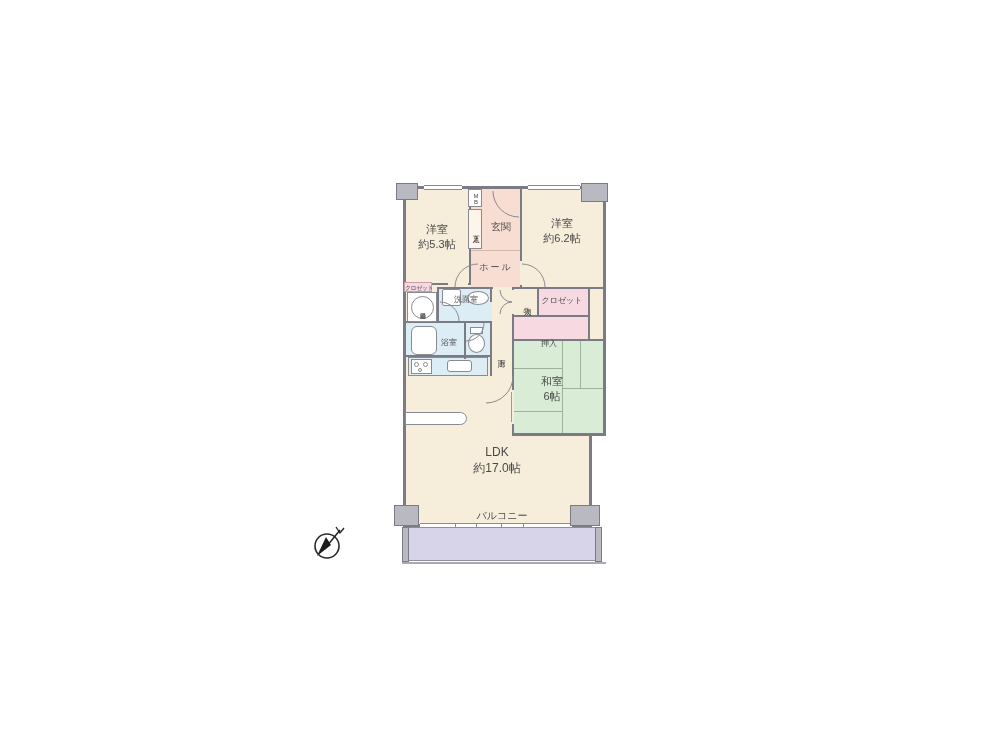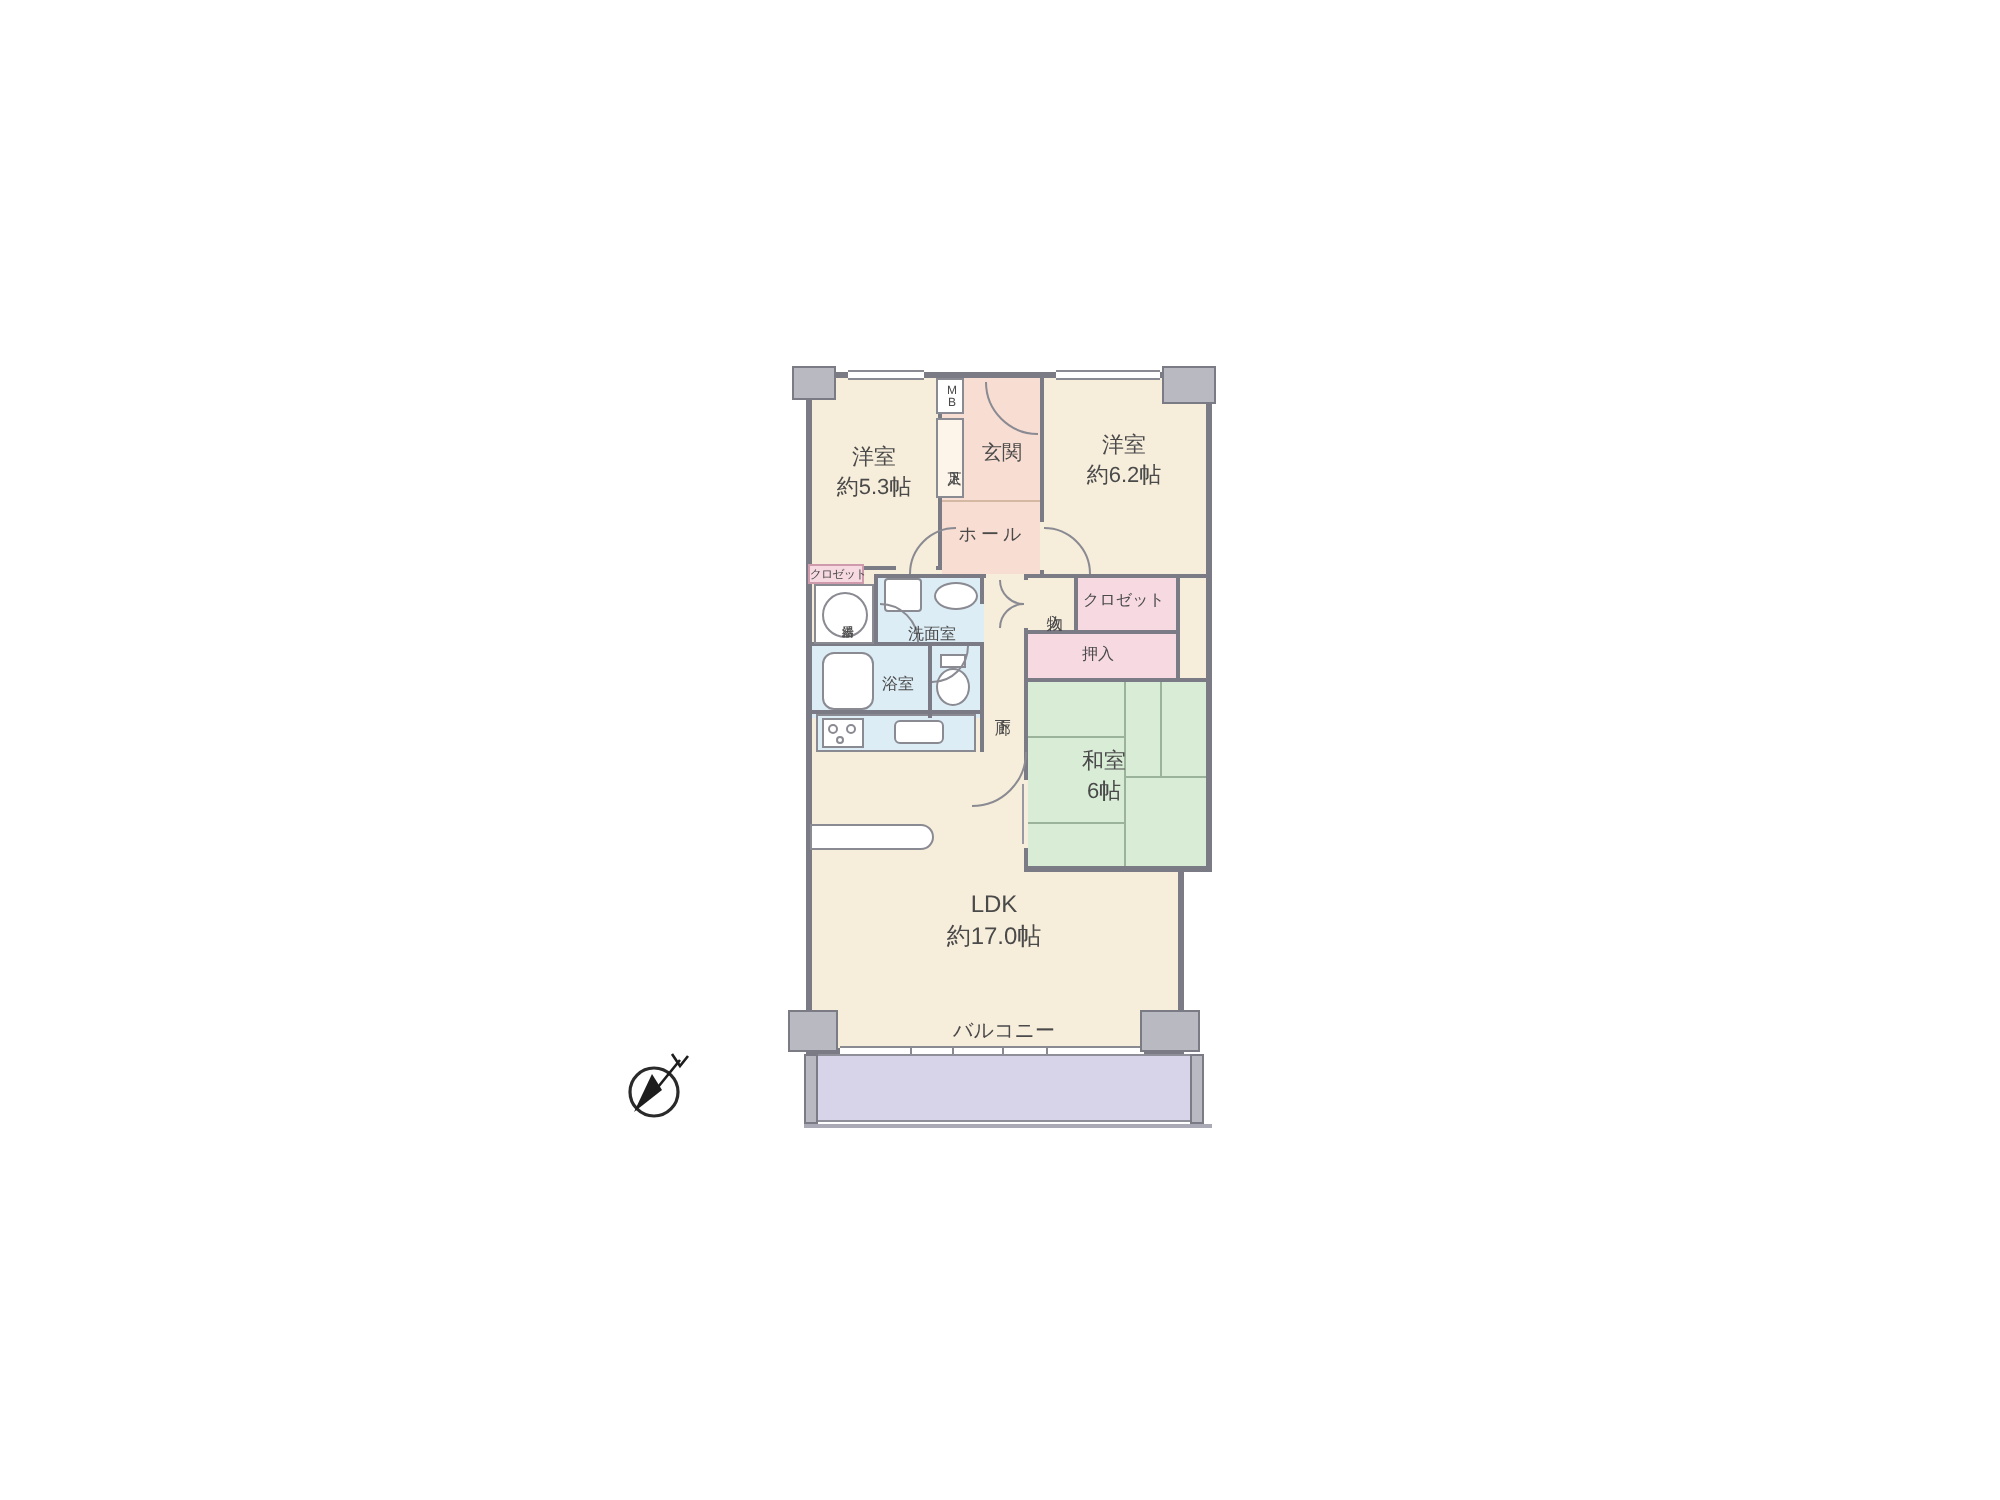--- a/index.html
+++ b/index.html
@@ -144,26 +144,26 @@
   <div class="lbl f11" style="left:437px;top:237px;">
     <div>洋室</div>
     <div>約5.3帖</div>
   </div>
   <div class="lbl f10" style="left:501px;top:227px;">玄関</div>
   <div class="lbl f11" style="left:562px;top:231px;">
     <div>洋室</div>
     <div>約6.2帖</div>
   </div>
   <div class="lbl f9" style="left:496px;top:267px;letter-spacing:2px;">ホール</div>
-  <div class="lbl f8" style="left:466px;top:318px;">洗面室</div>
+  <div class="lbl f8" style="left:466px;top:300px;">洗面室</div>
   <div class="lbl f8" style="left:449px;top:343px;">浴室</div>
   <div class="lbl vtext f8" style="left:500px;top:353px;">廊下</div>
   <div class="lbl vtext f8" style="left:526px;top:301px;">物入</div>
   <div class="lbl f8" style="left:562px;top:301px;">クロゼット</div>
-  <div class="lbl f8" style="left:549px;top:328px;text-align:center;">押入</div>
+  <div class="lbl f8" style="left:549px;top:344px;text-align:center;">押入</div>
   <div class="lbl f11" style="left:552px;top:389px;">
     <div>和室</div>
     <div>6帖</div>
   </div>
   <div class="lbl" style="left:497px;top:460px;font-size:12px;">
     <div>LDK</div>
     <div>約17.0帖</div>
   </div>
   <div class="lbl f10" style="left:502px;top:516px;">バルコニー</div>
 

